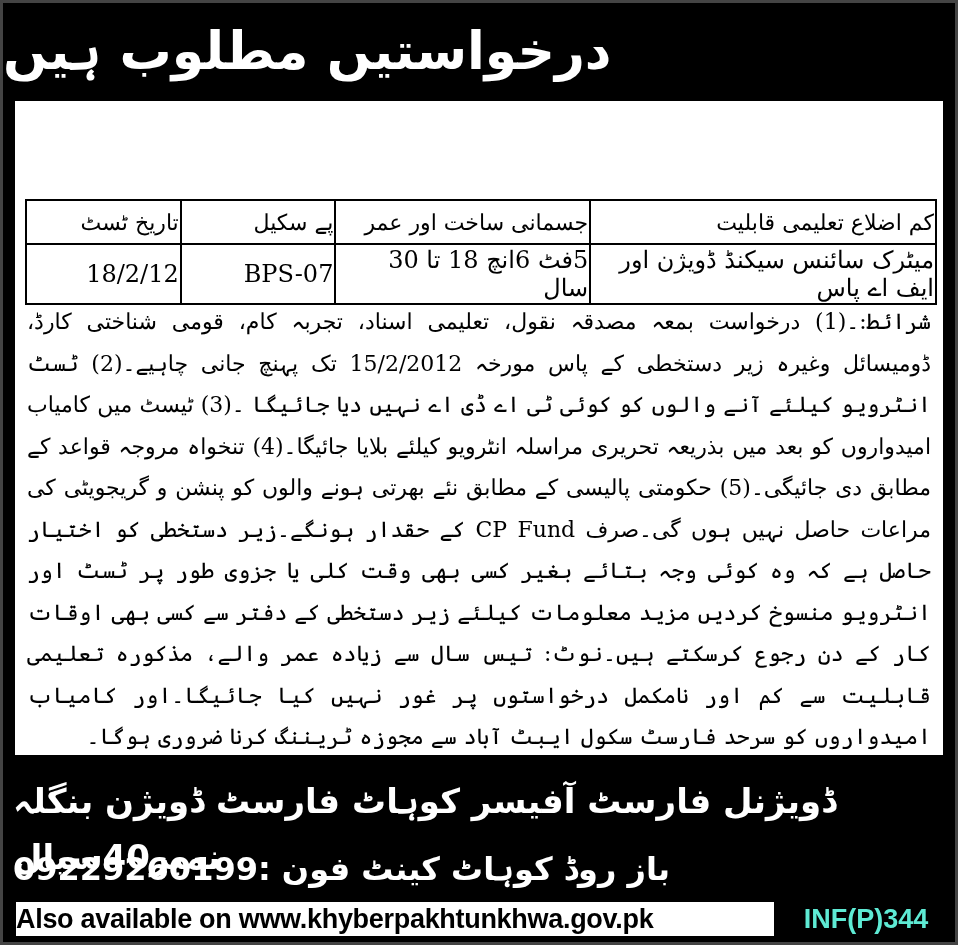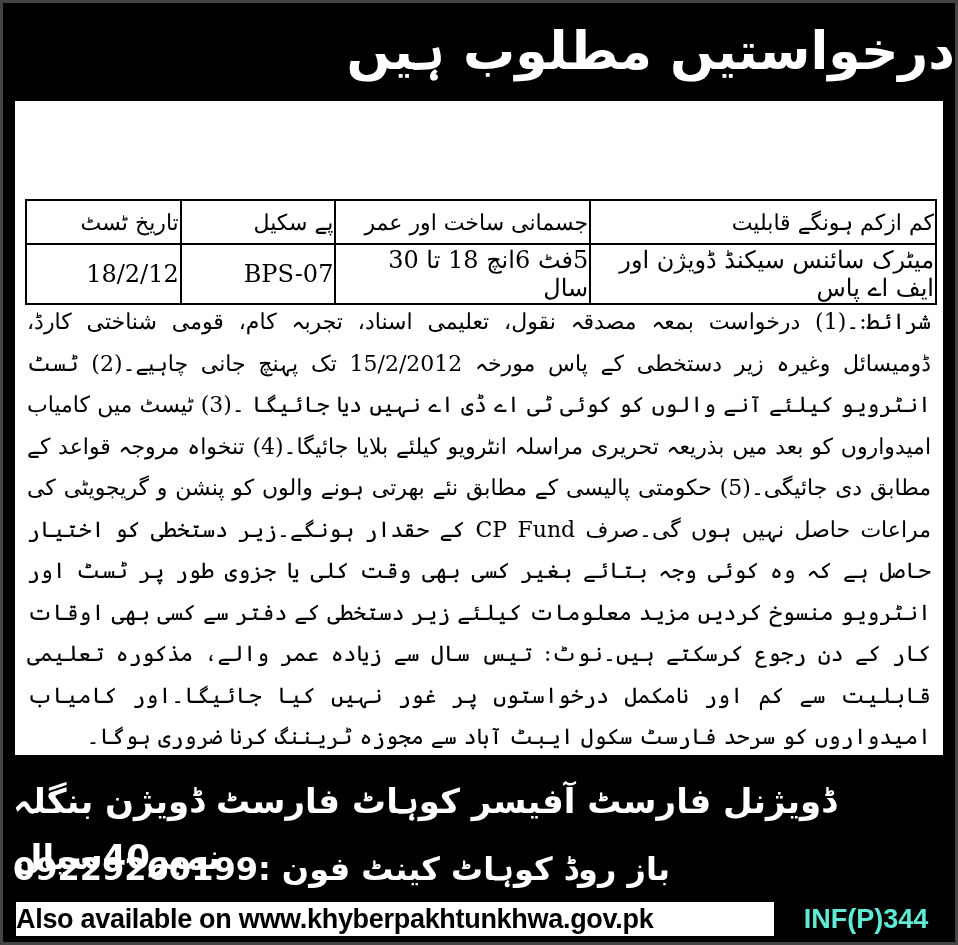--- a/index.html
+++ b/index.html
@@ -1,18 +1,18 @@
 <!DOCTYPE html>
 <html><head>
 <meta charset="utf-8">
 <style>
   html, body { margin: 0; padding: 0; background: #ffffff; }
   body { width: 958px; height: 945px; position: relative; overflow: hidden; font-family: "DejaVu Sans", sans-serif; }
   .frame { position: absolute; left: 0; top: 0; width: 958px; height: 945px; background: #000; box-sizing: border-box; border: 3px solid #444; }
-  .title { position: absolute; left: 0; top: 8px; width: 952px; text-align: right; color: #fff; font-family: "DejaVu Sans", sans-serif; font-weight: bold; font-size: 52px; line-height: 80px; direction: rtl; }
+  .title { position: absolute; left: 0; top: 8px; width: 952px; text-align: left; color: #fff; font-family: "DejaVu Sans", sans-serif; font-weight: bold; font-size: 52px; line-height: 80px; direction: rtl; }
   .body-box { position: absolute; left: 10px; top: 96px; width: 932px; height: 658px; background: #fff; border: 2px solid #000; box-sizing: border-box; direction: rtl; }
   .intro { position: absolute; right: 12px; left: 12px; top: 4px; font-family: "DejaVu Serif", serif; font-size: 23px; line-height: 36px; text-align: justify; color: #000; }
   table.req { position: absolute; left: 10px; top: 98px; width: 912px; border-collapse: collapse; direction: rtl; }
   table.req td, table.req th { border: 2px solid #000; text-align: right; color: #000; font-family: "DejaVu Serif", serif; font-weight: normal; }
   table.req th { font-size: 22px; height: 40px; }
   table.req td { font-size: 24px; height: 42px; padding-left: 8px; }
   .terms { position: absolute; right: 12px; left: 12px; top: 200px; font-family: "DejaVu Serif", serif; font-size: 22px; line-height: 41.5px; text-align: justify; color: #000; }
   .office { position: absolute; left: 10px; width: 880px; text-align: left; color: #fff; font-family: "DejaVu Sans", sans-serif; font-weight: bold; direction: rtl; }
   .office.l1 { top: 770px; font-size: 34px; line-height: 56px; }
   .office.l2 { top: 840px; font-size: 32px; line-height: 52px; }
@@ -23,21 +23,21 @@
 <body>
 
 <div class="frame">
   <div class="title">درخواستیں مطلوب ہیں</div>
 
   <div class="body-box">
 
     <table class="req">
       <tbody>
           <tr>
-        <th style="width:38%">کم ازکم ہونگے قابلیت</th>
+        <th style="width:38%">کم اضلاع تعلیمی قابلیت</th>
         <th style="width:28%">جسمانی ساخت اور عمر</th>
         <th style="width:17%">پے سکیل</th>
         <th style="width:17%">تاریخ ٹسٹ</th>
       </tr>
       <tr>
         <td>میٹرک سائنس سیکنڈ ڈویژن اور ایف اے پاس</td>
         <td>5فٹ 6انچ 18 تا 30 سال</td>
         <td>BPS-07</td>
         <td>18/2/12</td>
       </tr>

